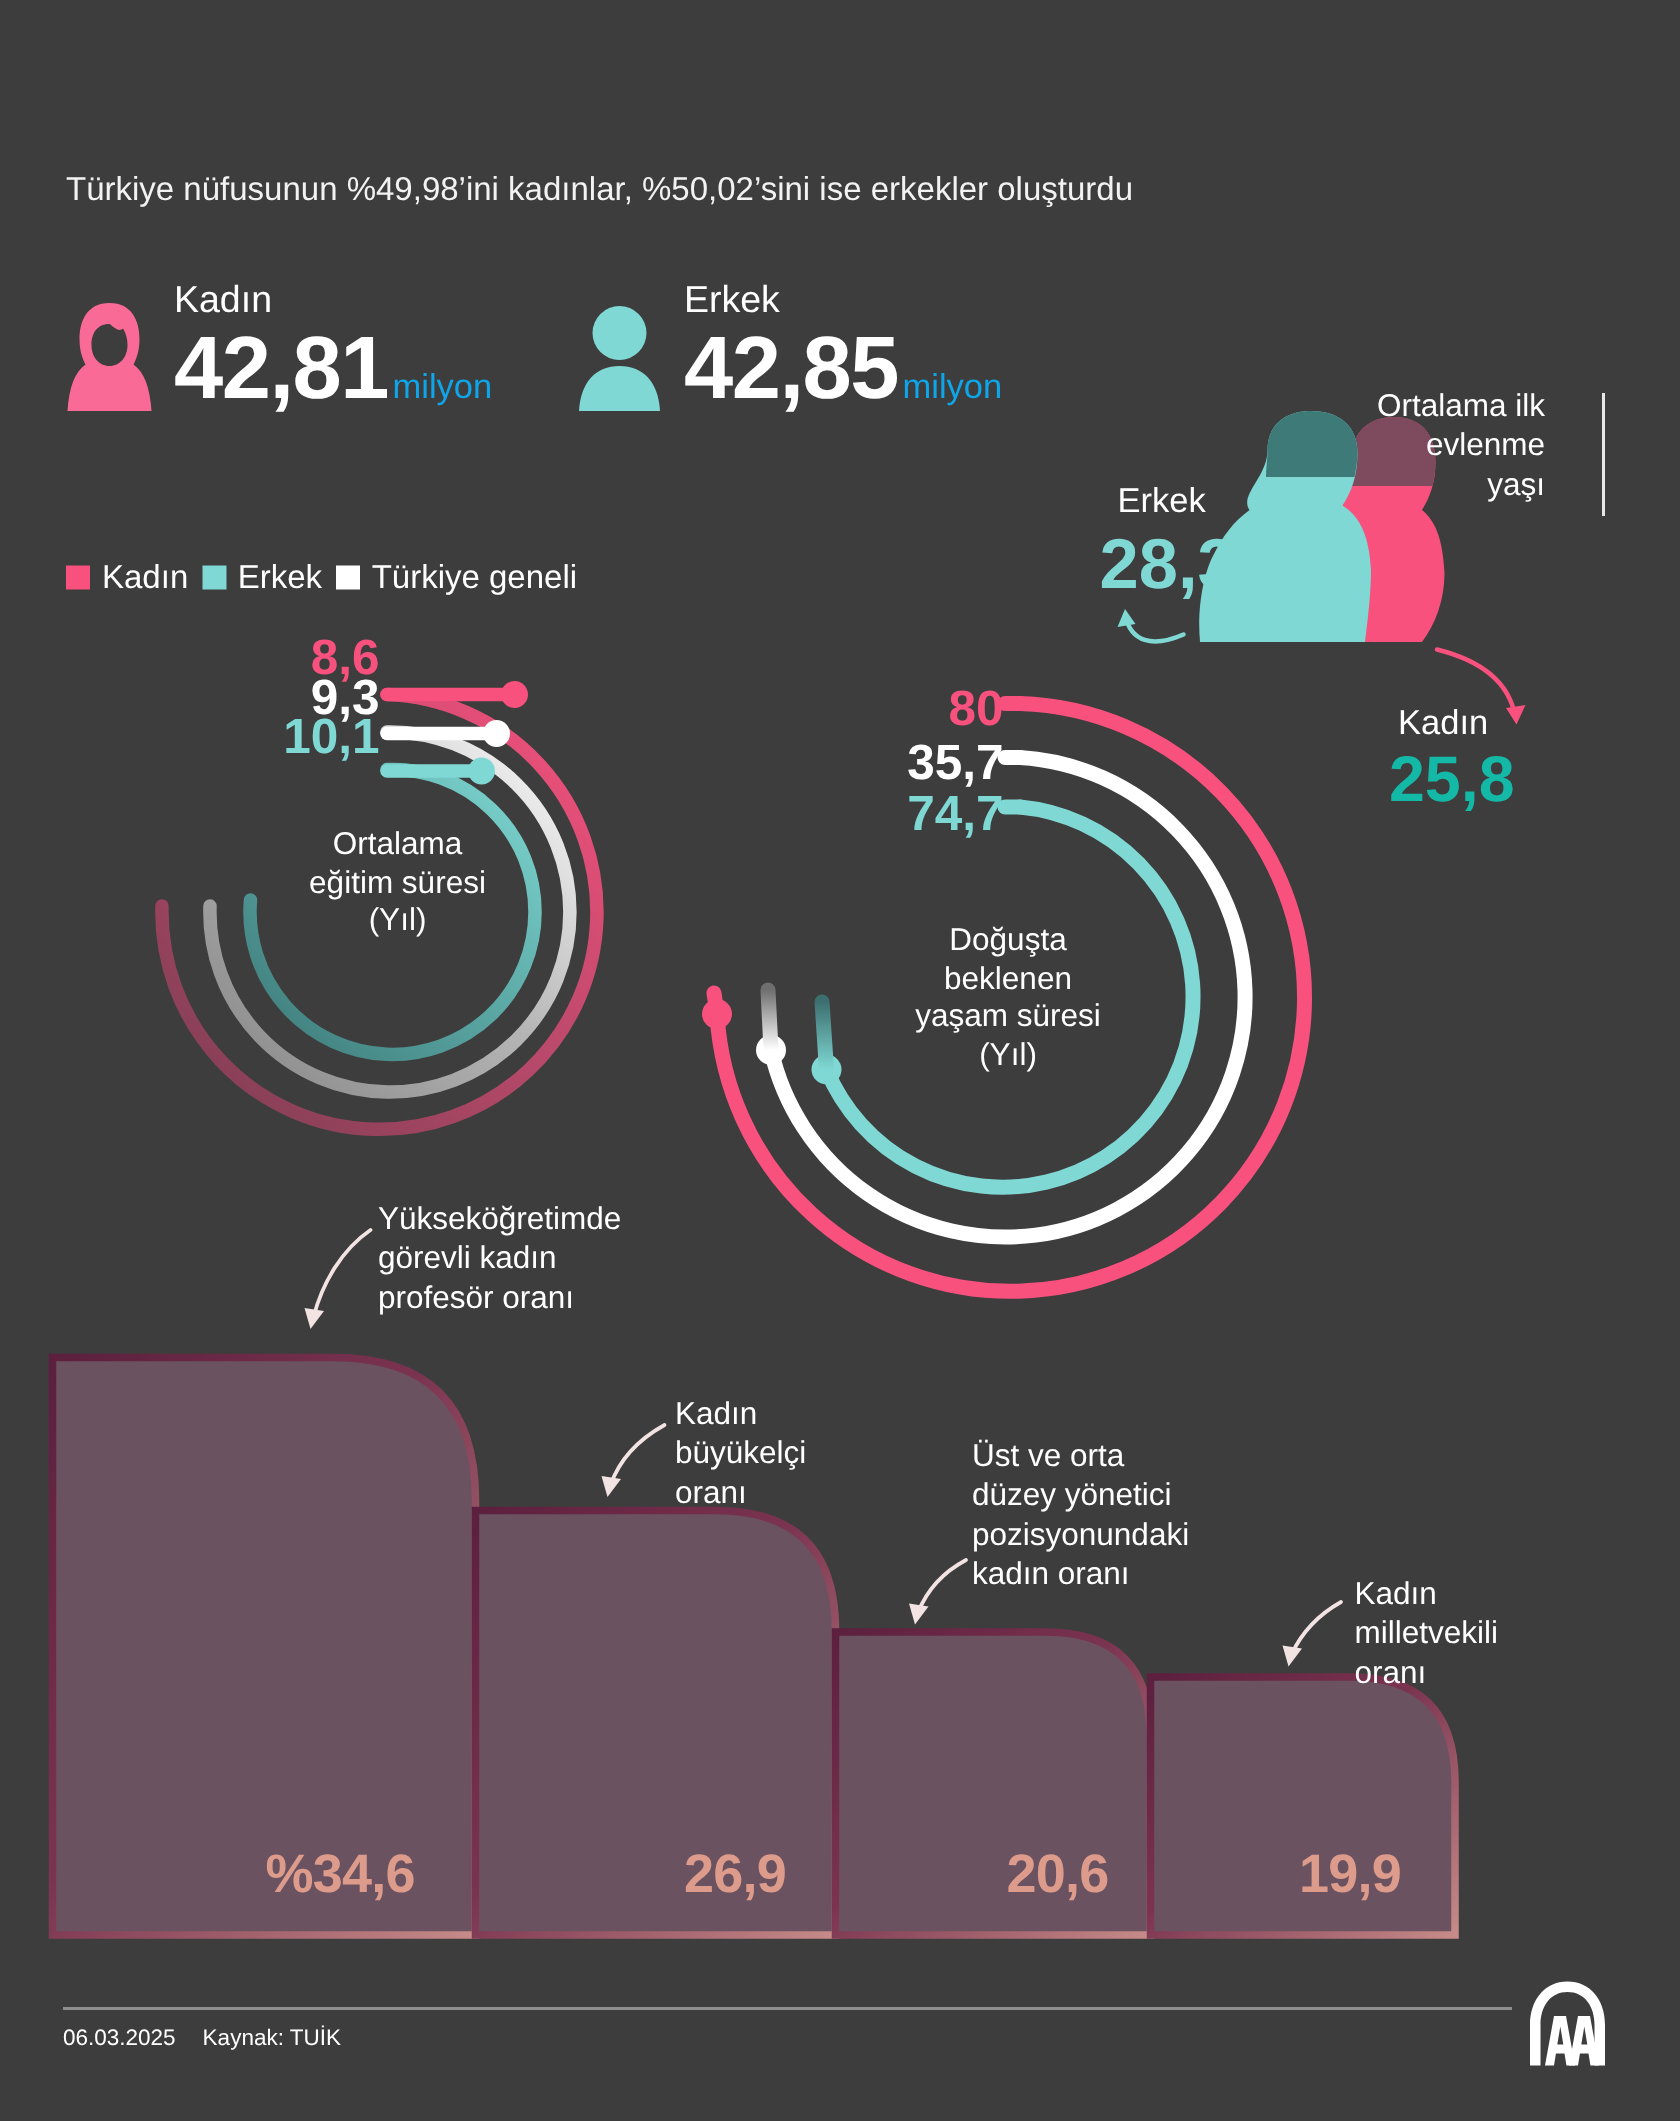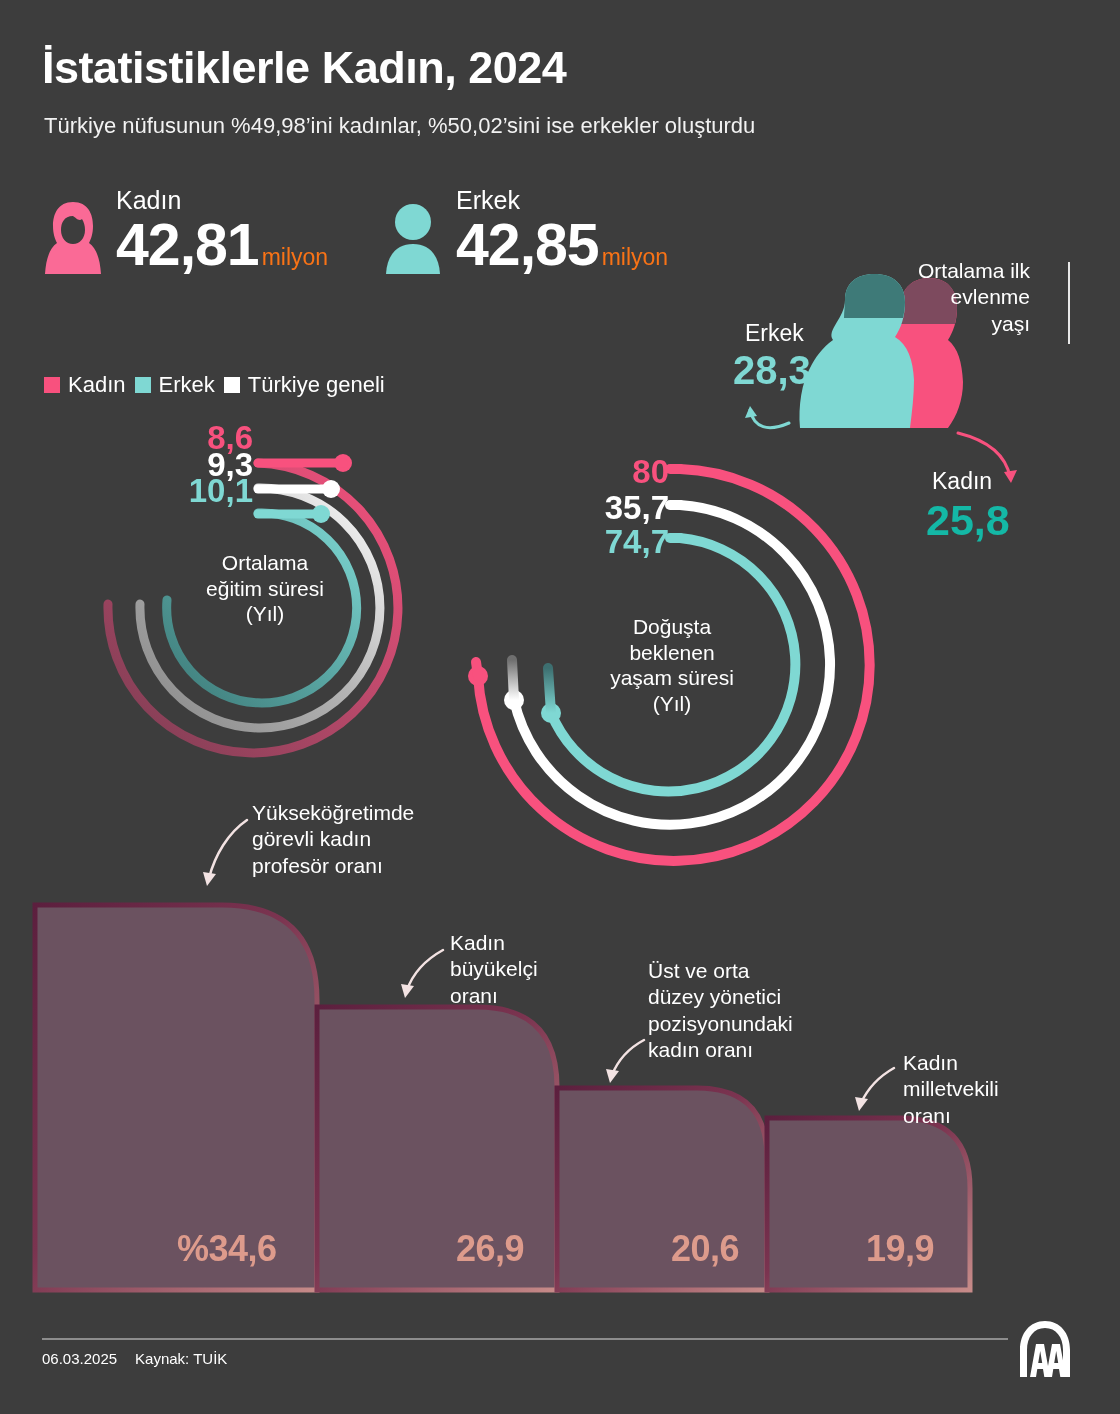--- a/index.html
+++ b/index.html
@@ -24,21 +24,21 @@
     font-size:22px;font-weight:400;color:#f2f2f2;white-space:nowrap;
   }
 
   
   .pop{position:absolute;display:flex;align-items:flex-end;}
   .pop-icon{width:58px;height:75px;position:relative;flex:0 0 auto;}
   .pop-text{margin-left:14px;line-height:1;}
   .pop-label{font-size:25px;font-weight:400;color:#ffffff;margin-bottom:3px;}
   .pop-valrow{display:flex;align-items:baseline;}
   .pop-value{font-size:59px;font-weight:bold;letter-spacing:-1px;color:#ffffff;}
-  .pop-unit{font-size:23px;font-weight:400;color:#f97316;margin-left:3px;}
+  .pop-unit{font-size:23px;font-weight:400;color:#0ea5e9;margin-left:3px;}
 
   
   .legend{position:absolute;left:44px;top:372px;display:flex;align-items:center;gap:9px;}
   .legend-item{display:flex;align-items:center;gap:8px;}
   .legend-sw{width:16px;height:16px;display:block;}
   .legend-txt{font-size:22px;color:#ffffff;}
 
   
   .layer{position:absolute;left:0;top:0;width:1120px;height:1414px;overflow:visible;}
 
@@ -60,21 +60,20 @@
   .footer-rule{position:absolute;left:42px;top:1338px;width:966px;height:2px;background:#8d8d8d;}
   .footer-text{position:absolute;left:42px;top:1350px;font-size:15px;color:#ffffff;white-space:nowrap;}
   .footer-text span{margin-right:18px;text-align:center;}
   .aa-logo{position:absolute;left:1016px;top:1318px;width:58px;height:62px;}
 </style>
 </head>
 <body>
 
 <div class="canvas">
 
-  <div class="title">İstatistiklerle Kadın, 2024</div>
   <div class="subtitle">Türkiye nüfusunun %49,98’ini kadınlar, %50,02’sini ise erkekler oluşturdu</div>
 
   <div class="pop" style="left:44px;top:188px;">
     <div class="pop-icon">
       <svg viewBox="0 0 58 75" width="58" height="75">
         <path d="M29 2 C14 2 9 14 9 26 C9 34 11 39 13 43 C6 48 2 58 1 74 L57 74 C56 58 52 48 45 43 C47 39 49 34 49 26 C49 14 44 2 29 2 Z" fill="#fa6a96"></path>
         <path d="M29 16 C20 16 17 23 17 30 C17 38 22 44 29 44 C36 44 41 38 41 30 C41 26 40 22 38 19 C35 22 31 17 29 16 Z" fill="#3d3d3d"></path>
       </svg>
     </div>
     <div class="pop-text">
@@ -153,21 +152,21 @@
   </svg>
 
   <div class="m-cap" style="right:90px;top:258px;width:170px;">
     <div>Ortalama ilk</div>
     <div>evlenme</div>
     <div>yaşı</div>
   </div>
   <div class="m-divider" style="left:1068px;top:262px;height:82px;"></div>
 
   <div class="mlabel" style="left:745px;top:320px;font-size:23px;color:#ffffff;">Erkek</div>
-  <div class="mlabel" style="left:733px;top:348px;font-size:40px;font-weight:bold;color:#7fd8d3;">28,3</div>
+  <div class="mlabel" style="left:733px;top:348px;font-size:47px;font-weight:bold;color:#7fd8d3;">28,3</div>
 
   <div class="mlabel" style="left:932px;top:468px;font-size:23px;color:#ffffff;">Kadın</div>
   <div class="mlabel" style="left:926px;top:496px;font-size:43px;font-weight:bold;color:#14b8a6;">25,8</div>
 
   <svg class="layer">
     <defs>
       <linearGradient id="eduPink" x1="1" y1="0" x2="0" y2="1">
         <stop offset="0%" stop-color="#f8517e"></stop>
         <stop offset="48%" stop-color="#b8496a"></stop>
         <stop offset="100%" stop-color="#7a3d52"></stop>

